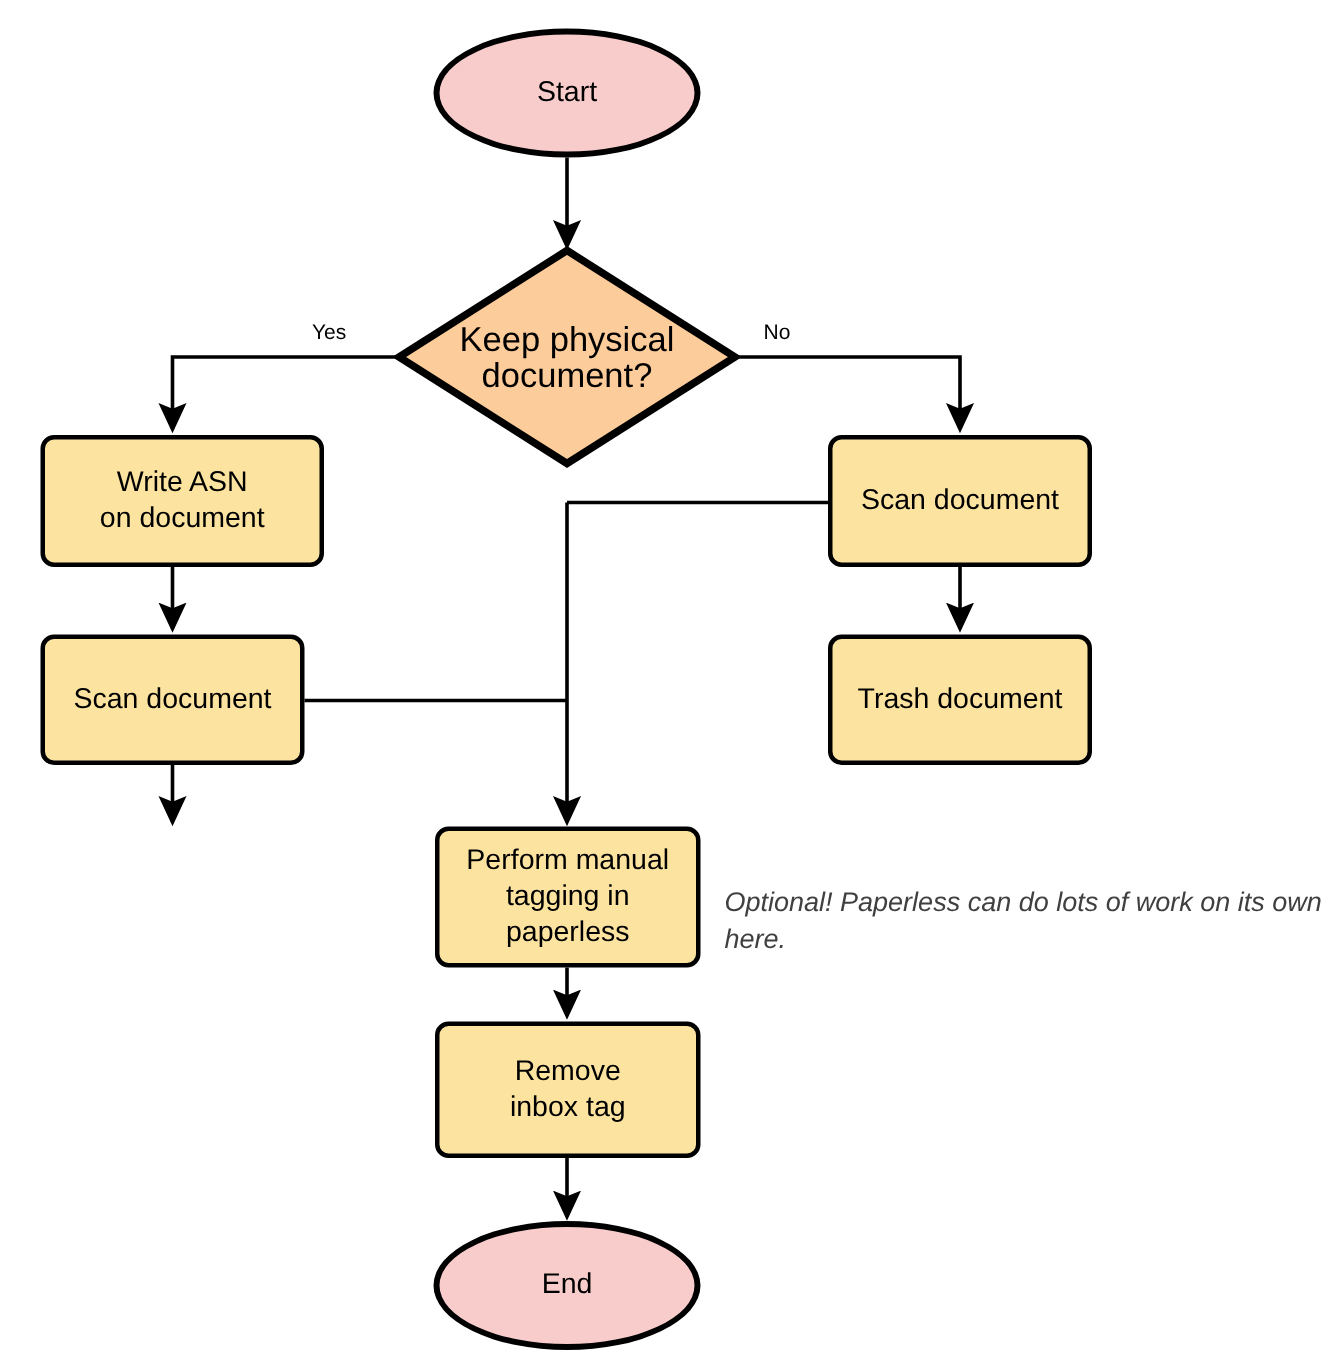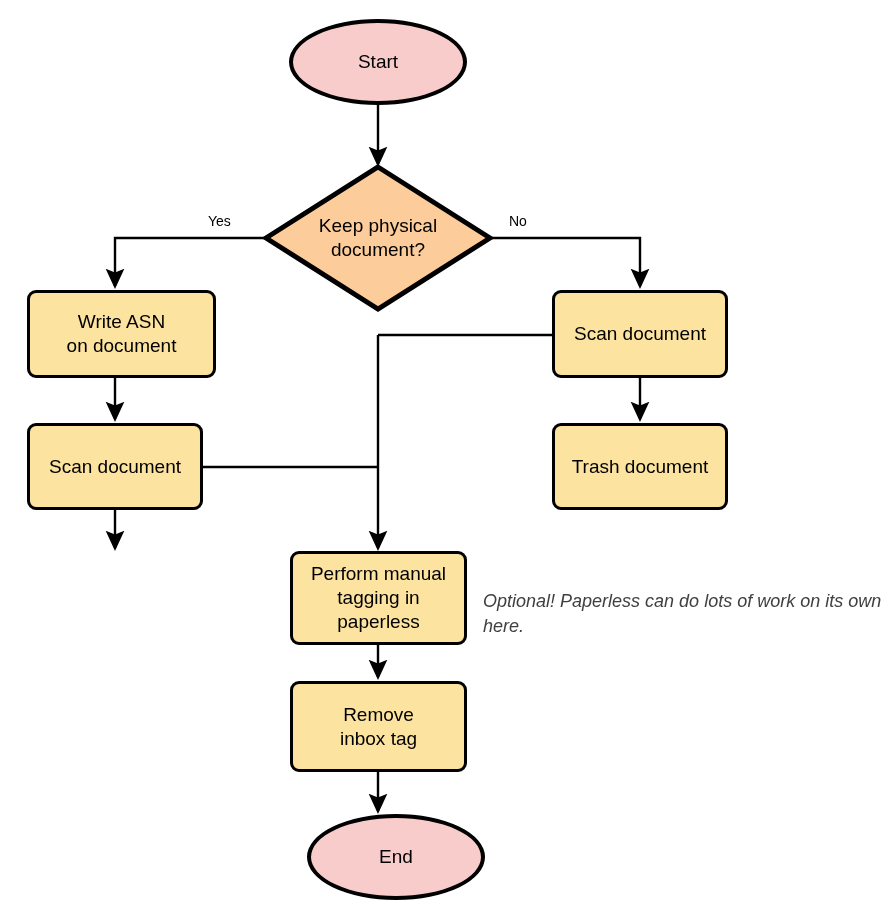--- a/index.html
+++ b/index.html
@@ -55,21 +55,21 @@
   .node-decision-label {
     position: absolute;
     left: 0;
     top: 0;
     width: 100%;
     height: 100%;
     display: flex;
     align-items: center;
     justify-content: center;
     text-align: center;
-    font-size: 19px;
+    font-size: 23px;
     line-height: 24px;
     color: #000000;
   }
   .edge-label {
     position: absolute;
     font-size: 14px;
     line-height: 20px;
     color: #000000;
     z-index: 4;
     white-space: nowrap;
@@ -164,19 +164,19 @@
 
   <div class="node node-process" style="left:552px; top:423px; width:176px; height:87px;">
     <span class="node-text">Trash document</span>
   </div>
 
   <div class="node node-process" style="left:290px; top:681px; width:177px; height:91px;">
     <span class="node-text">Remove
 inbox tag</span>
   </div>
 
-  <div class="node node-terminal" style="left:307px; top:814px; width:178px; height:86px;">
+  <div class="node node-terminal" style="left:289px; top:814px; width:178px; height:86px;">
     <span class="node-text">End</span>
   </div>
 
   <div class="annotation" style="left:483px; top:589px; width:404px;">Optional! Paperless can do lots of work on its own here.</div>
 
 </div>
 
 </body></html>

